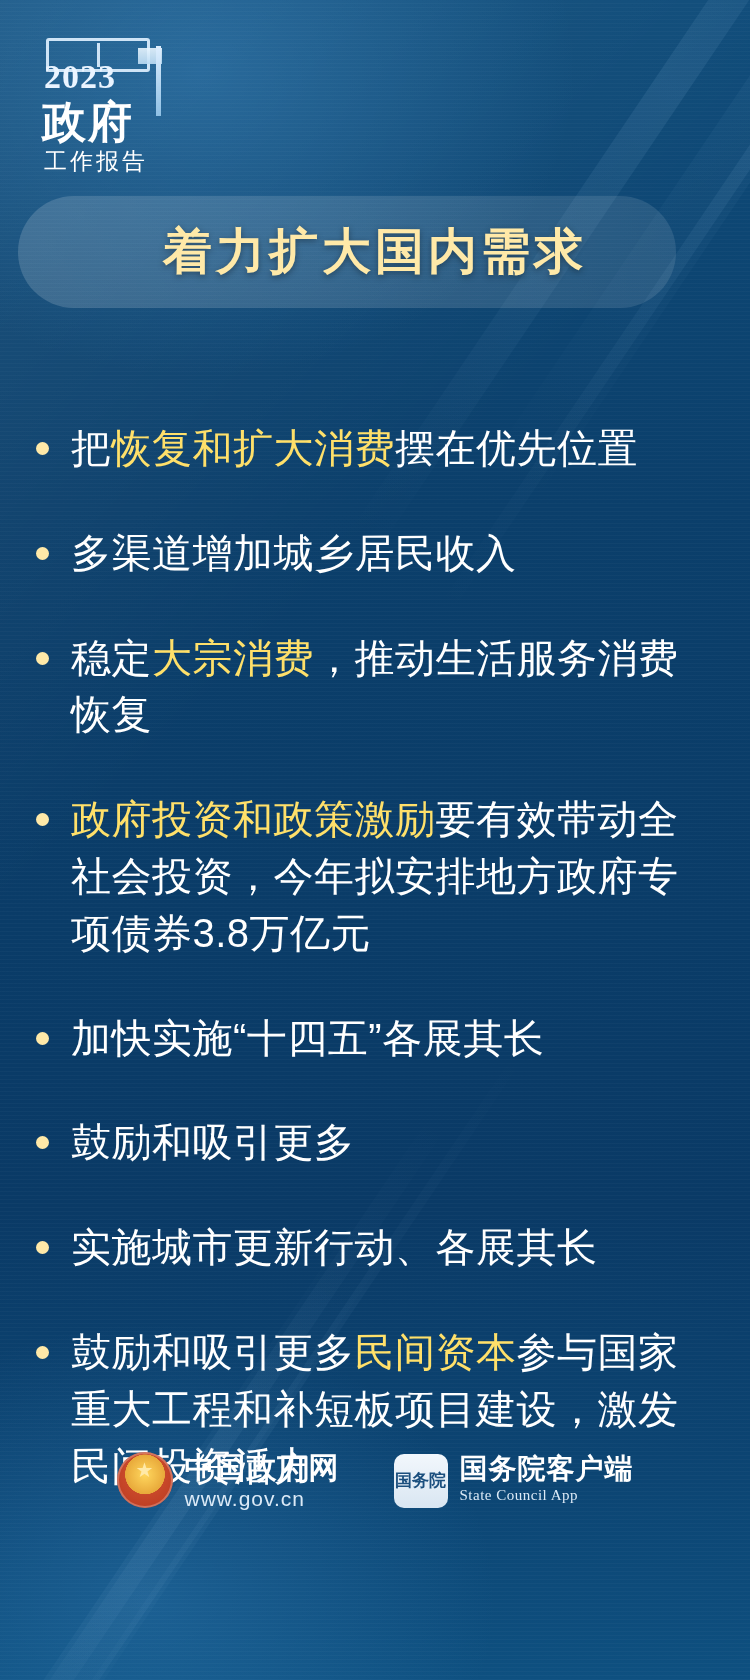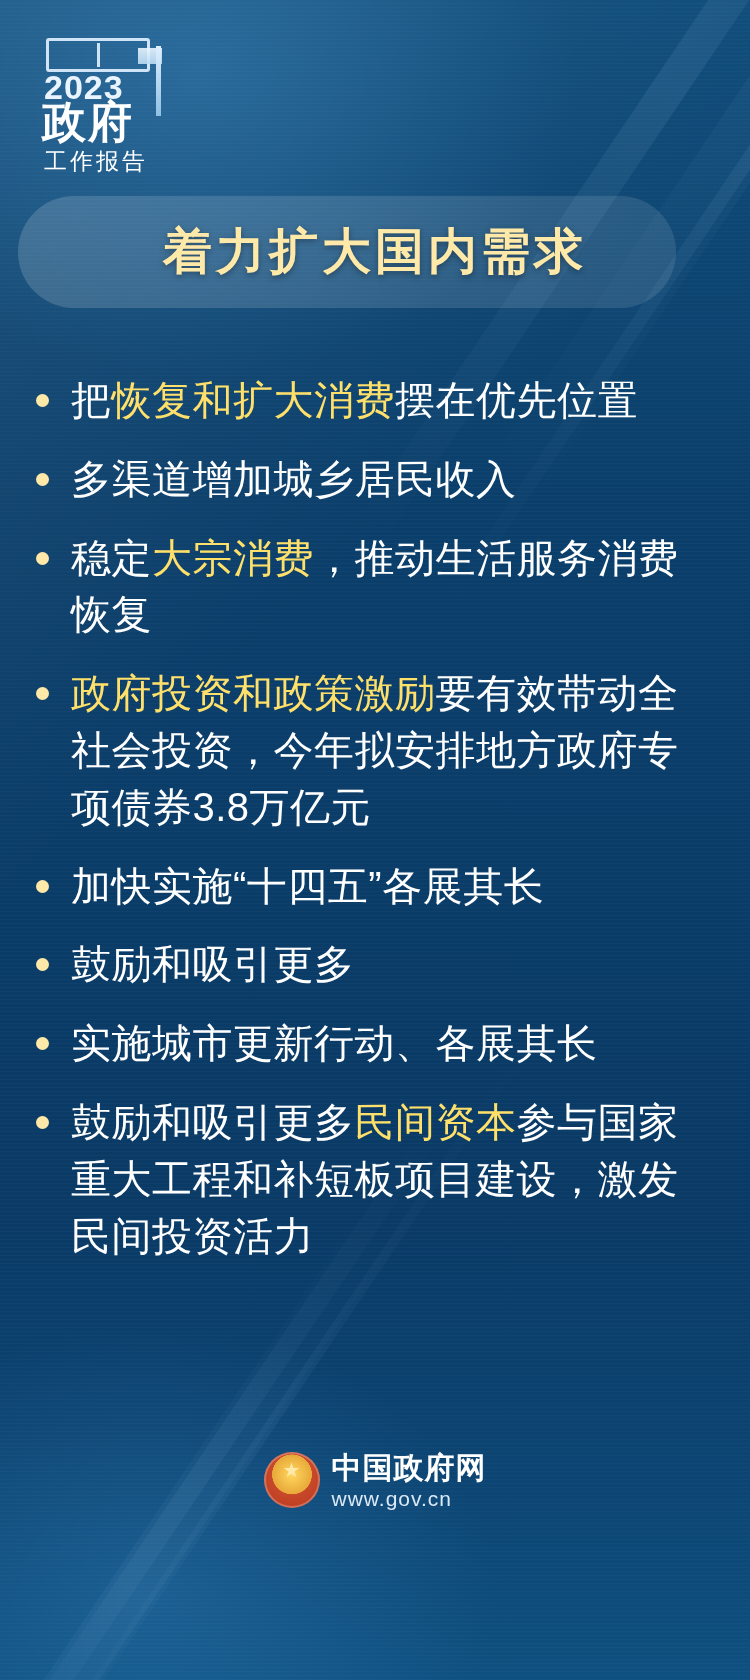--- a/index.html
+++ b/index.html
@@ -54,23 +54,23 @@
   }
   .logo-book {
     position: absolute; left: 8px; top: 0; width: 104px; height: 34px;
     border: 3px solid #cfe4f6; border-radius: 3px;
     background: transparent;
   }
   .logo-book:after {
     content: ""; position: absolute; left: 48px; top: 2px; bottom: 2px; width: 3px; background: #cfe4f6;
   }
   .logo-year {
-    position: absolute; left: 6px; top: 30px;
+    position: absolute; left: 6px; top: 20px;
     font-size: 34px; font-weight: bold; color: #eaf4ff; letter-spacing: 1px;
-    font-family: Liberation Sans, sans-serif;
+    font-family: Liberation Serif, serif;
   }
   .logo-main {
     position: absolute; left: 4px; top: 62px;
     font-size: 44px; font-weight: bold; color: #ffffff; letter-spacing: 2px;
     line-height: 1;
     text-align: right;
   }
   .logo-sub {
     position: absolute; left: 6px; top: 112px;
     font-size: 23px; font-weight: normal; color: #ffffff; letter-spacing: 3px;
@@ -105,20 +105,21 @@
   }
 
   
   #list {
     position: absolute; left: 36px; top: 372px; width: 678px;
   }
   .item {
     display: flex;
     align-items: flex-start;
     margin-bottom: 22px;
+    margin-top: 48px;
   }
   .dot {
     flex: 0 0 auto;
     width: 13px; height: 13px; border-radius: 50%;
     background: #ffe9a8;
     margin-top: 22px;
     margin-right: 22px;
   }
   .itext {
     font-size: 40px;
@@ -223,14 +224,21 @@
     </div>
 
   <div id="footer">
     <div class="brand">
       <div class="emblem"></div>
       <div class="brand-txt">
         <span class="brand-cn">中国政府网</span>
         <span class="brand-en">www.gov.cn</span>
       </div>
     </div>
+    <div class="brand">
+      <div class="appmark">国务院</div>
+      <div class="brand-txt">
+        <span class="app-cn">国务院客户端</span>
+        <span class="app-en">State Council App</span>
+      </div>
+    </div>
   </div>
 </div>
 
 </body></html>

